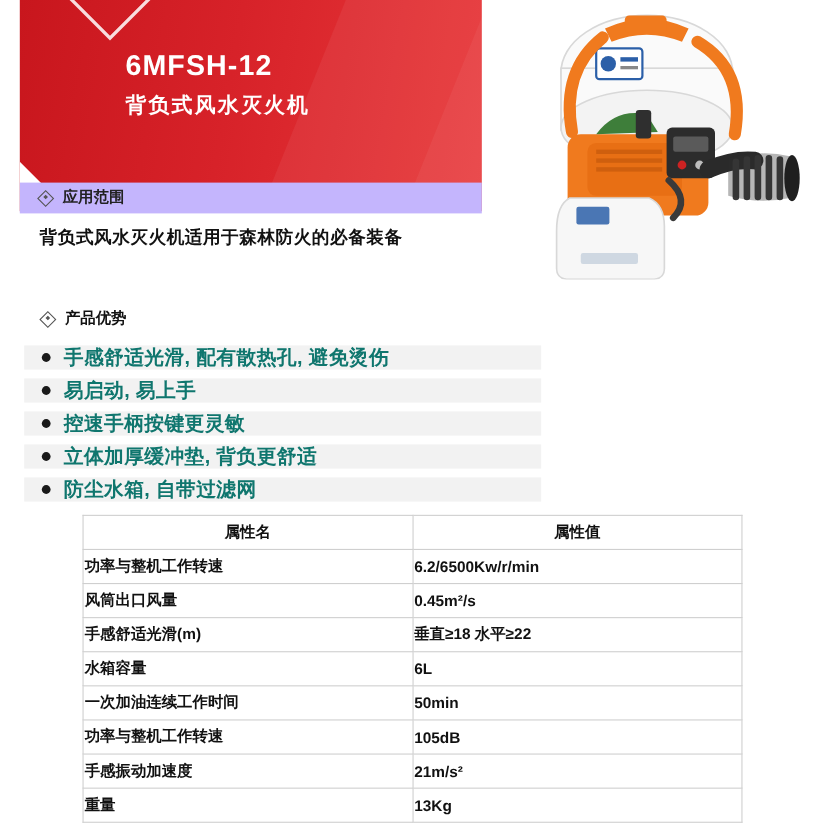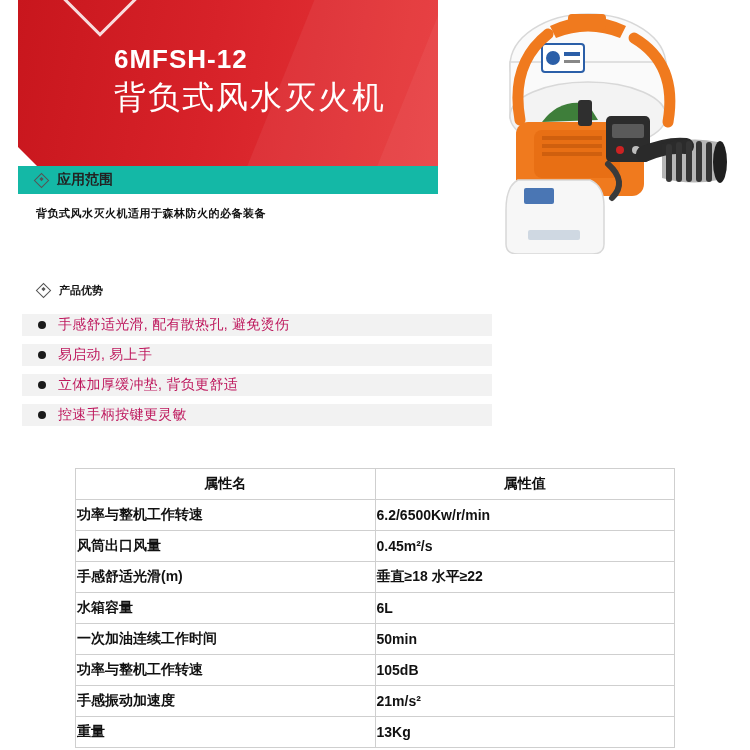--- a/index.html
+++ b/index.html
@@ -67,22 +67,22 @@
     top: 42px;
     color: #ffffff;
   }
   .banner-title .model {
     font-size: 26px;
     font-weight: bold;
     letter-spacing: 1px;
     line-height: 34px;
   }
   .banner-title .name {
-    font-size: 32px;
-    font-weight: normal;
+    font-size: 19px;
+    font-weight: bold;
     letter-spacing: 2px;
     line-height: 34px;
     margin-top: 4px;
   }
 
   
   .product-img {
     position: absolute;
     right: 16px;
     top: 4px;
@@ -91,21 +91,21 @@
   }
 
   
   .scope {
     position: absolute;
     left: 18px;
     top: 166px;
     width: 420px;
   }
   .scope-head {
-    background: #14b8a6;
+    background: #c4b5fd;
     height: 28px;
     display: flex;
     align-items: center;
     padding-left: 18px;
     box-sizing: border-box;
   }
   .scope-head .dia {
     width: 9px;
     height: 9px;
     border: 1px solid #555;
@@ -119,21 +119,21 @@
     height: 3px;
     background: #555;
     margin: 2px 0 0 2px;
   }
   .scope-head .txt {
     font-size: 14px;
     color: #222;
     font-weight: bold;
   }
   .scope-body {
-    font-size: 11px;
+    font-size: 16px;
     font-weight: bold;
     color: #111;
     padding: 12px 0 0 18px;
     letter-spacing: 0.5px;
   }
 
   
   .adv {
     position: absolute;
     left: 22px;
@@ -156,21 +156,21 @@
     flex: none;
   }
   .adv-head .dia i {
     display: block;
     width: 3px;
     height: 3px;
     background: #555;
     margin: 2px 0 0 2px;
   }
   .adv-head .txt {
-    font-size: 11px;
+    font-size: 14px;
     font-weight: bold;
     color: #111;
   }
   .adv-item {
     display: flex;
     align-items: center;
     height: 22px;
     margin-bottom: 8px;
     background: #f2f2f2;
     padding-left: 16px;
@@ -178,23 +178,23 @@
   }
   .adv-item .bullet {
     width: 8px;
     height: 8px;
     background: #1a1a1a;
     border-radius: 50%;
     margin-right: 12px;
     flex: none;
   }
   .adv-item .label {
-    font-size: 14px;
-    font-weight: normal;
-    color: #be185d;
+    font-size: 18px;
+    font-weight: bold;
+    color: #0f766e;
     letter-spacing: 0.3px;
   }
 
   
   .spec {
     position: absolute;
     left: 75px;
     top: 468px;
     width: 600px;
     border-collapse: collapse;
@@ -298,25 +298,29 @@
   <div class="adv-item">
     <span class="bullet"></span>
     <span class="label">手感舒适光滑, 配有散热孔, 避免烫伤</span>
   </div>
   <div class="adv-item">
     <span class="bullet"></span>
     <span class="label">易启动, 易上手</span>
   </div>
   <div class="adv-item">
     <span class="bullet"></span>
+    <span class="label">控速手柄按键更灵敏</span>
+  </div>
+  <div class="adv-item">
+    <span class="bullet"></span>
     <span class="label">立体加厚缓冲垫, 背负更舒适</span>
   </div>
   <div class="adv-item">
     <span class="bullet"></span>
-    <span class="label">控速手柄按键更灵敏</span>
+    <span class="label">防尘水箱, 自带过滤网</span>
   </div>
 </div>
 
 <table class="spec">
   <colgroup>
       <col class="c1">
       <col class="c2">
     </colgroup>
   <thead>
     <tr>

